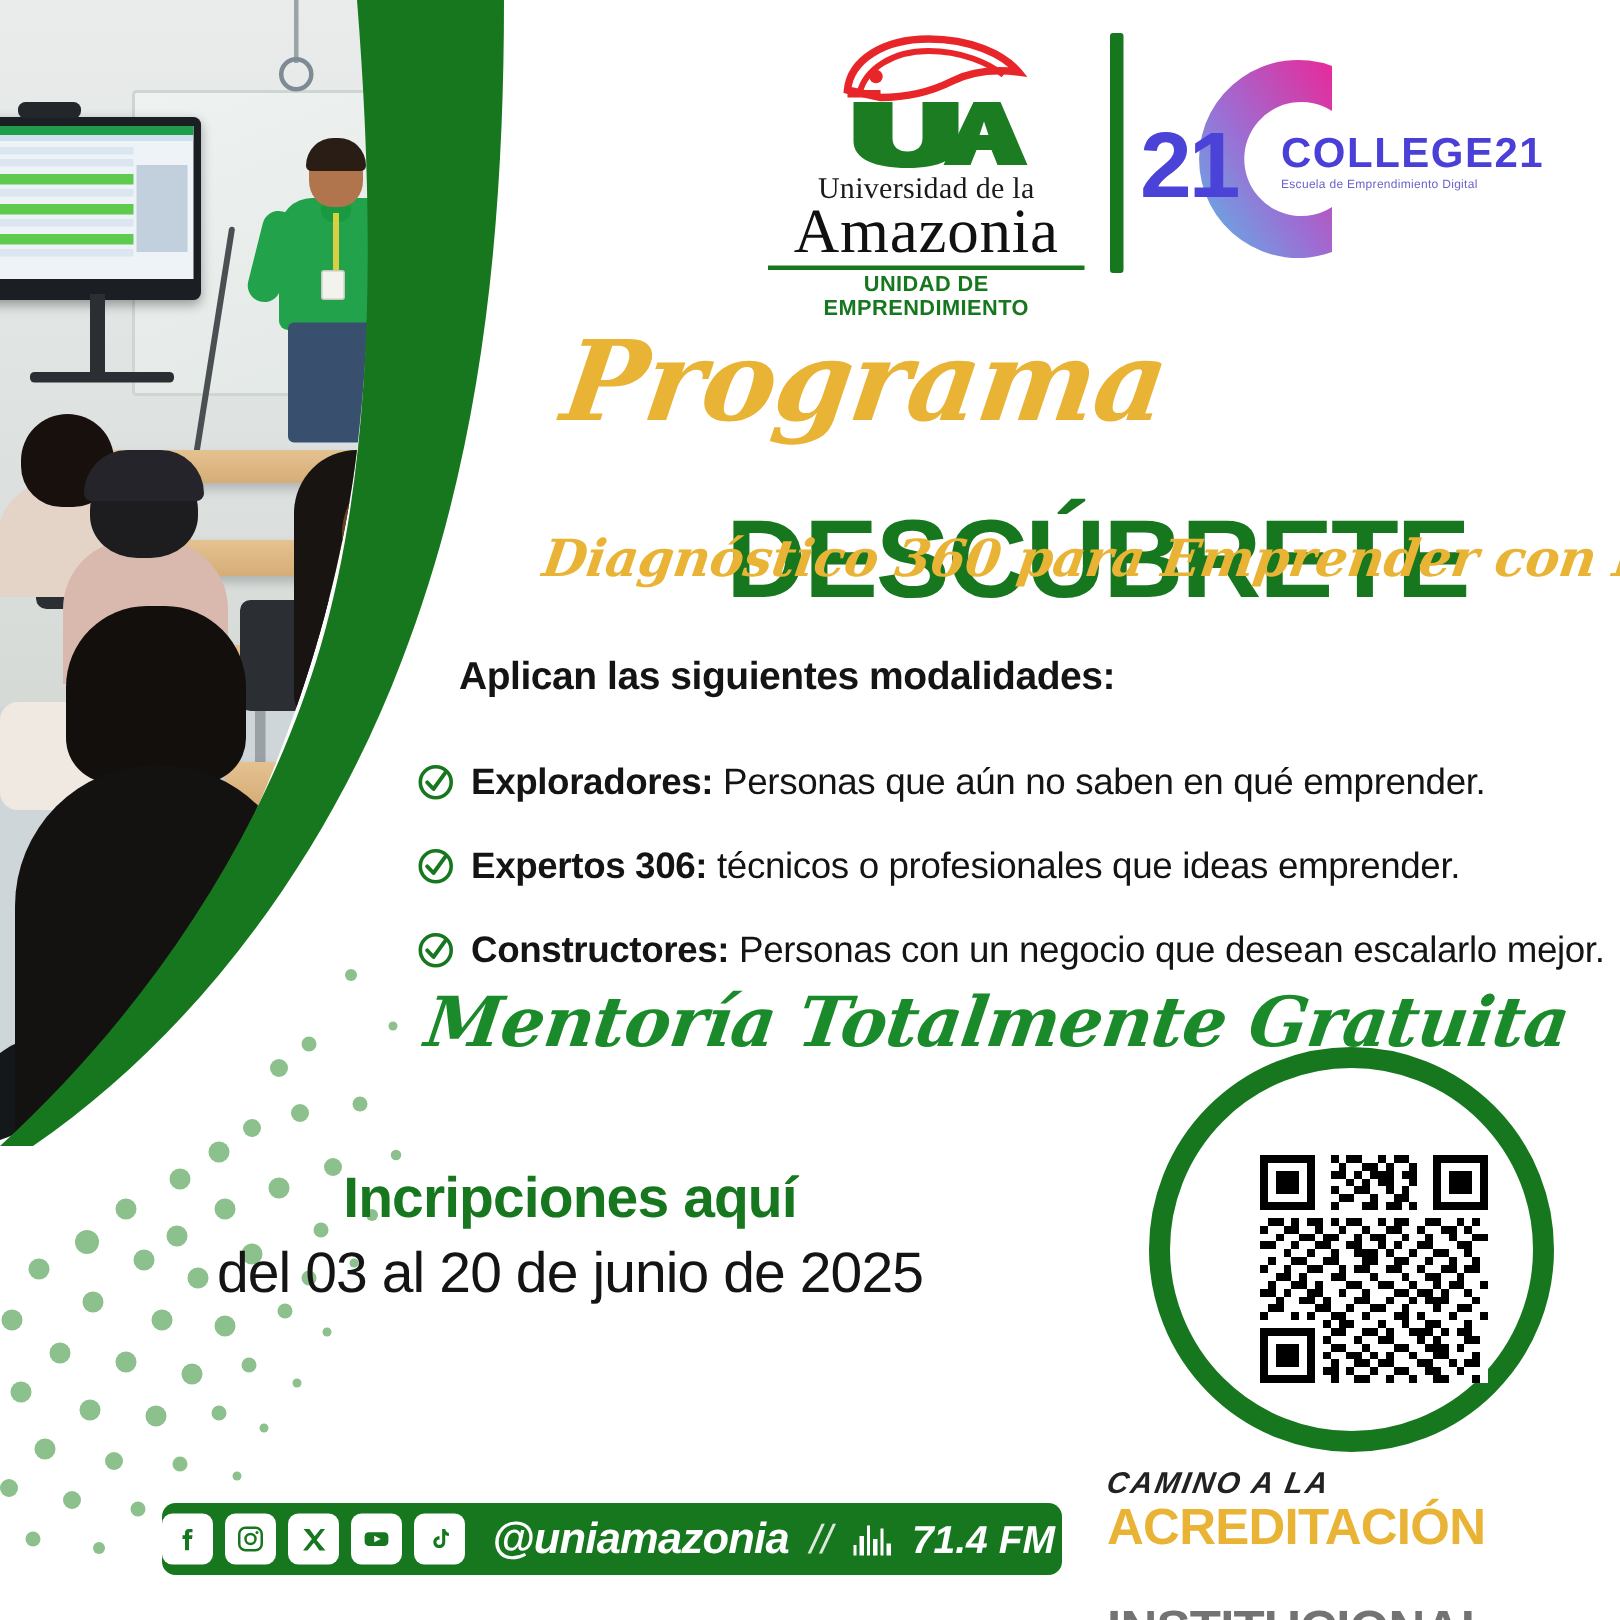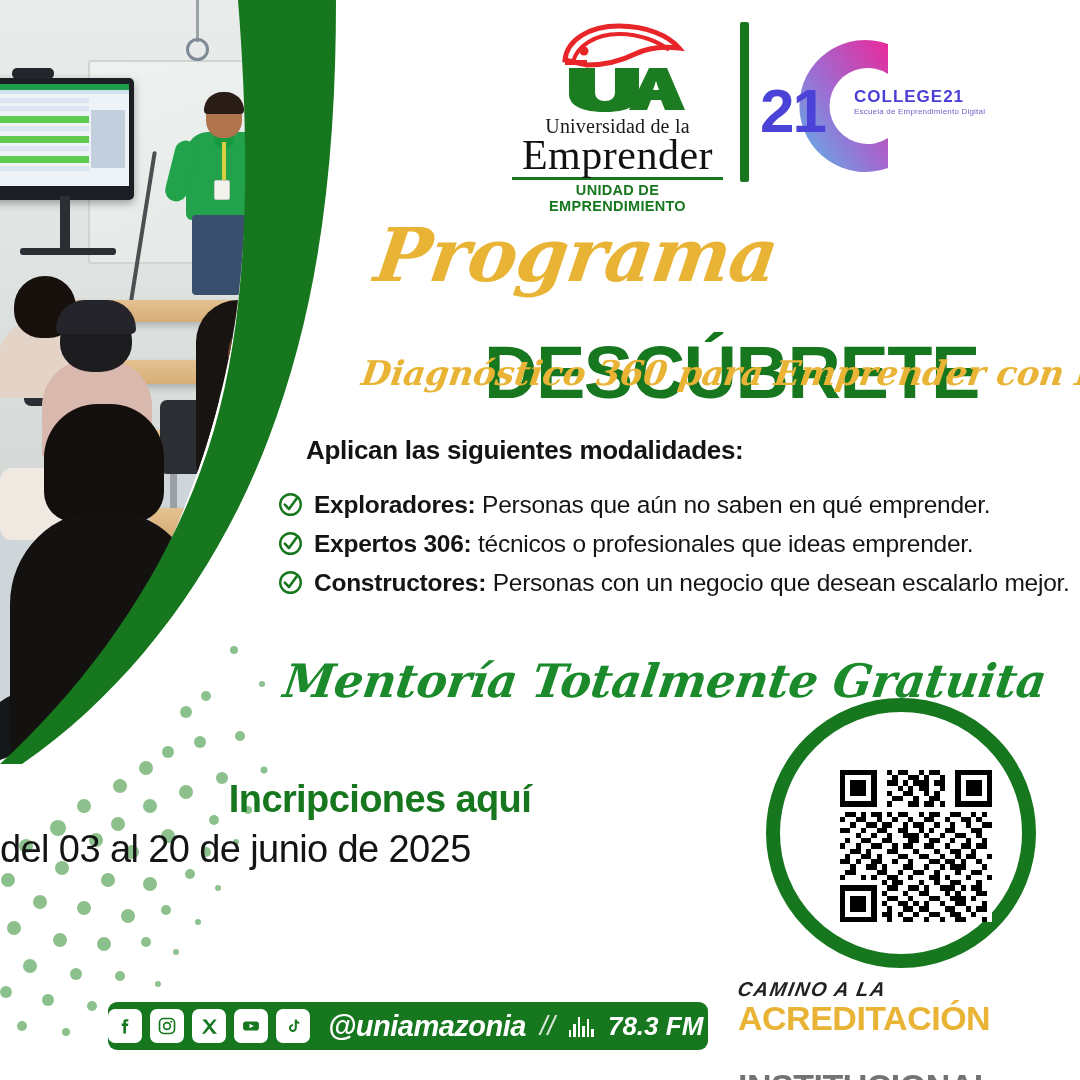--- a/index.html
+++ b/index.html
@@ -78,49 +78,49 @@
   .header{position:absolute;left:490px;top:18px;width:520px;height:190px;}
   .ua-logo{position:absolute;left:20px;top:0;width:215px;text-align:center;}
   .ua-mark{position:relative;width:150px;height:96px;margin:0 auto;}
   .ua-name1{font-family:"Liberation Serif",serif;font-size:20px;color:#1a1a1a;line-height:1;margin-top:2px;letter-spacing:.2px;}
   .ua-name2{font-family:"Liberation Serif",serif;font-size:42px;color:#111;line-height:.95;letter-spacing:.5px;}
   .ua-rule{height:3px;background:#17771f;margin:1px 2px 2px;}
   .ua-unit{font-size:14.5px;font-weight:bold;color:#17771f;letter-spacing:.3px;}
   .divider{position:absolute;left:250px;top:4px;width:9px;height:160px;background:#17771f;border-radius:2px;}
   .c21{position:absolute;left:268px;top:8px;width:250px;height:160px;}
   .c21-text{position:absolute;left:96px;top:62px;}
-  .c21-title{font-size:17px;font-weight:bold;color:#4a3fd6;letter-spacing:1px;line-height:1;}
+  .c21-title{font-size:28px;font-weight:bold;color:#4a3fd6;letter-spacing:1px;line-height:1;}
   .c21-sub{font-size:8px;color:#6b63c9;letter-spacing:.2px;margin-top:2px;}
   .c21-21{position:absolute;left:2px;top:54px;font-size:62px;font-weight:bold;color:#4b42d8;line-height:1;letter-spacing:-2px;}
 
   
   .title-block{position:absolute;left:352px;top:222px;width:700px;height:180px;}
   .t-programa{position:absolute;left:24px;top:-4px;font-family:"DejaVu Serif",serif;font-style:italic;
      font-weight:bold;font-size:74px;color:#E9B435;letter-spacing:-1px;transform:skewX(-8deg);line-height:1;}
   .t-descubrete{position:absolute;left:132px;top:74px;font-size:74px;font-weight:bold;color:#17771f;
      letter-spacing:-1.5px;line-height:1;margin-top:40px;}
   .t-diag{position:absolute;left:10px;top:134px;font-family:"DejaVu Serif",serif;font-style:italic;font-weight:bold;
      font-size:34px;color:#E9B435;letter-spacing:-.3px;transform:skewX(-8deg);line-height:1;white-space:nowrap;}
 
   
   .modal-head{position:absolute;left:306px;top:435px;font-size:26px;font-weight:bold;color:#141414;letter-spacing:-.3px;}
   .mod-list{position:absolute;left:278px;top:485px;width:790px;}
-  .mod-row{display:flex;align-items:center;gap:11px;height:39px;}
+  .mod-row{display:flex;align-items:center;gap:11px;height:39px;margin-top:17px;}
   .chk{flex:0 0 auto;width:25px;height:25px;}
   .mod-text{font-size:24.5px;color:#141414;letter-spacing:-.25px;white-space:nowrap;}
   .mod-text b{font-weight:bold;}
 
   
   .mentoria{position:absolute;left:284px;top:658px;font-family:"DejaVu Serif",serif;font-style:italic;font-weight:bold;
      font-size:46px;color:#1b8a2b;transform:skewX(-8deg);letter-spacing:-.5px;line-height:1;}
 
   
   .insc-title{position:absolute;left:0;right:0;top:778px;text-align:center;width:760px;
      font-size:38px;font-weight:bold;color:#17771f;letter-spacing:-.6px;}
-  .insc-date{position:absolute;left:0;top:828px;width:760px;
+  .insc-date{position:absolute;left:0;top:828px;width:760px;text-align:center;
      font-size:38px;color:#141414;letter-spacing:-.6px;}
 
   
   .qr-ring{position:absolute;left:766px;top:698px;width:270px;height:270px;border-radius:50%;
      border:14px solid #17771f;background:#fff;box-sizing:border-box;}
   .qr-box{position:absolute;left:60px;top:58px;width:152px;height:152px;}
 
   
   .social-bar{position:absolute;left:108px;top:1002px;width:600px;height:48px;background:#17771f;border-radius:9px;
      display:flex;align-items:center;padding:0 0;box-sizing:border-box;gap:8px;}
@@ -284,21 +284,21 @@
           <circle cx="41" cy="33" r="4.5" fill="#e8262a"></circle>
           <path d="M22,42 L44,42 L44,47 L22,47 Z" fill="#e8262a"></path>
 
           <path d="M26,50 L52,50 L52,74 C52,80 56,83 62,83 C68,83 72,80 72,74 L72,50
                    L96,50 L96,76 C96,88 84,94 62,94 C40,94 26,88 26,76 Z" fill="#1b7c22"></path>
           <path d="M86,92 L106,50 L124,50 L142,92 L122,92 L118,82 L108,82 L104,92 Z" fill="#1b7c22"></path>
           <path d="M110,72 L116,72 L113,63 Z" fill="#ffffff"></path>
         </svg>
       </div>
       <div class="ua-name1">Universidad de la</div>
-      <div class="ua-name2">Emprender</div>
+      <div class="ua-name2">Amazonia</div>
       <div class="ua-rule"></div>
       <div class="ua-unit">UNIDAD DE EMPRENDIMIENTO</div>
     </div>
 
     <div class="divider"></div>
 
     <div class="c21">
       <svg width="250" height="160" viewBox="0 0 250 160">
         <defs>
           <linearGradient id="cg" x1="0" y1="1" x2="1" y2="0">
@@ -602,21 +602,21 @@
     <span class="handle">@uniamazonia</span>
     <span class="slash">//</span>
     <span style="display:flex;align-items:flex-end;gap:2px;height:22px;margin-right:6px;">
       <i style="display:block;width:2.5px;height:7px;background:#fff;"></i>
       <i style="display:block;width:2.5px;height:13px;background:#fff;"></i>
       <i style="display:block;width:2.5px;height:20px;background:#fff;"></i>
       <i style="display:block;width:2.5px;height:11px;background:#fff;"></i>
       <i style="display:block;width:2.5px;height:18px;background:#fff;"></i>
       <i style="display:block;width:2.5px;height:8px;background:#fff;"></i>
     </span>
-    <span class="fm">78.3 FM</span>
+    <span class="fm">71.4 FM</span>
   </div>
 
   <div class="accred">
     <div class="ac1">CAMINO A LA</div>
     <div class="ac2">ACREDITACIÓN</div>
     <div class="ac3">INSTITUCIONAL</div>
   </div>
 
 </div>
 

